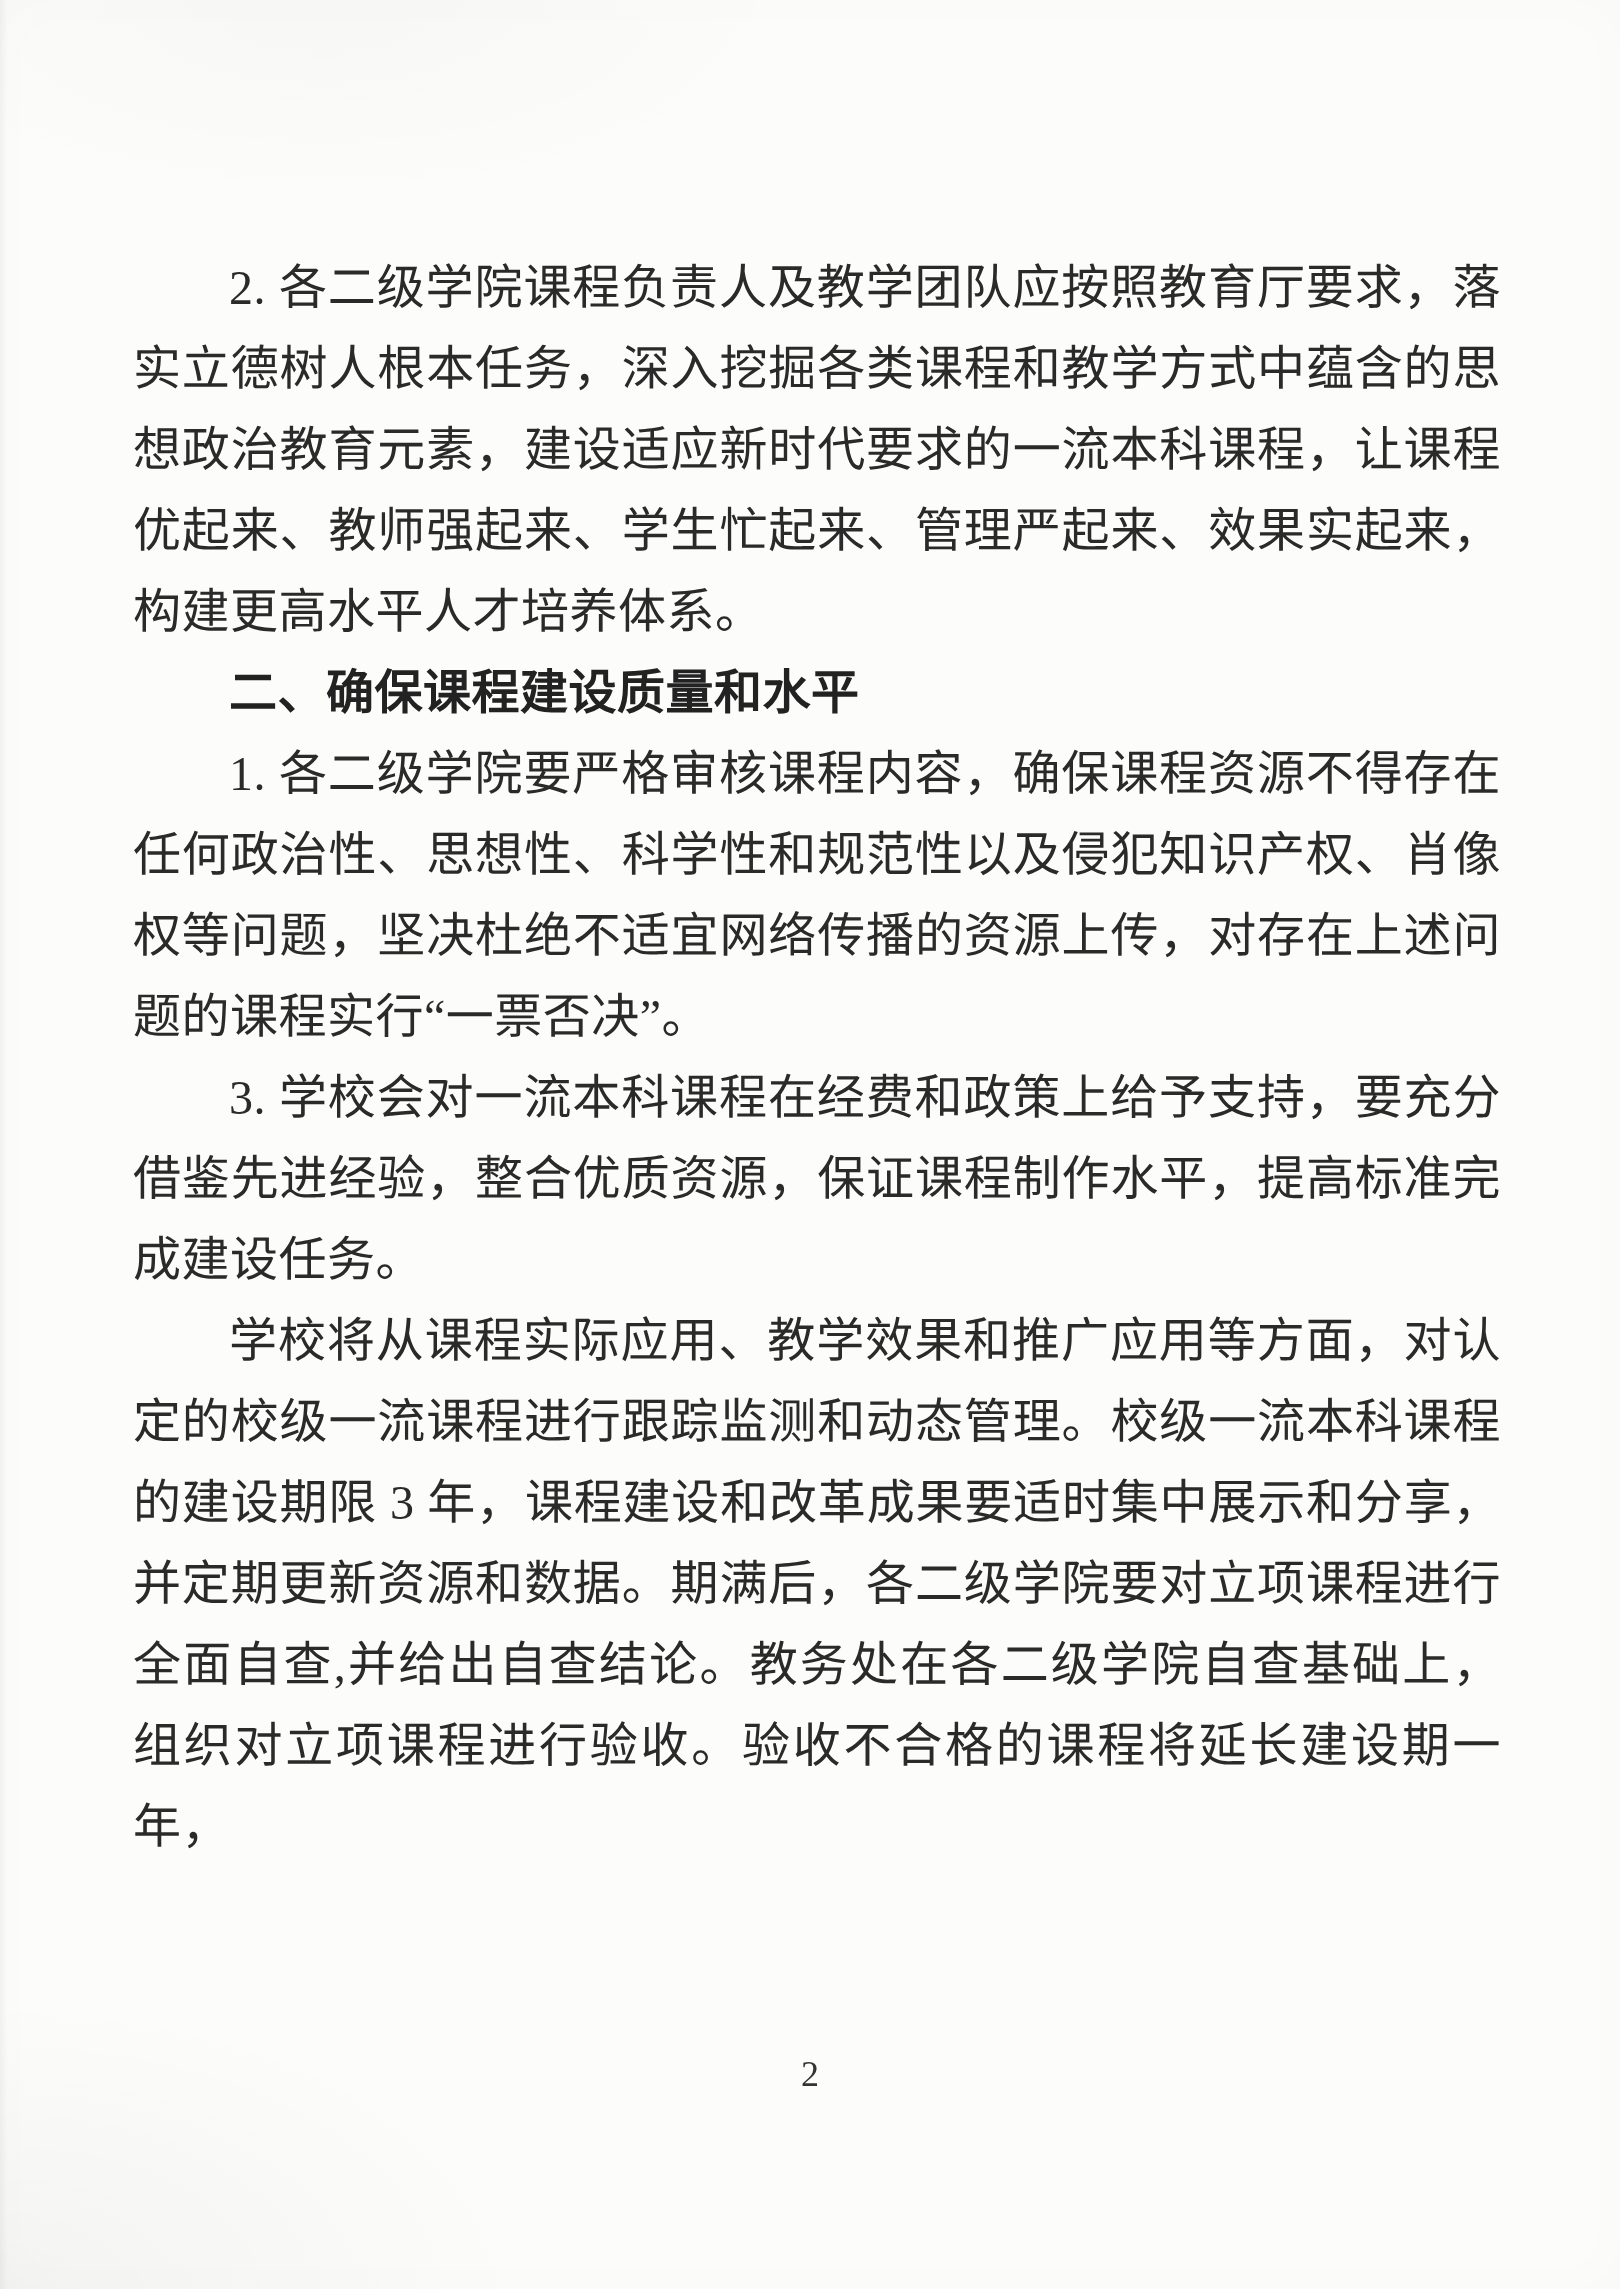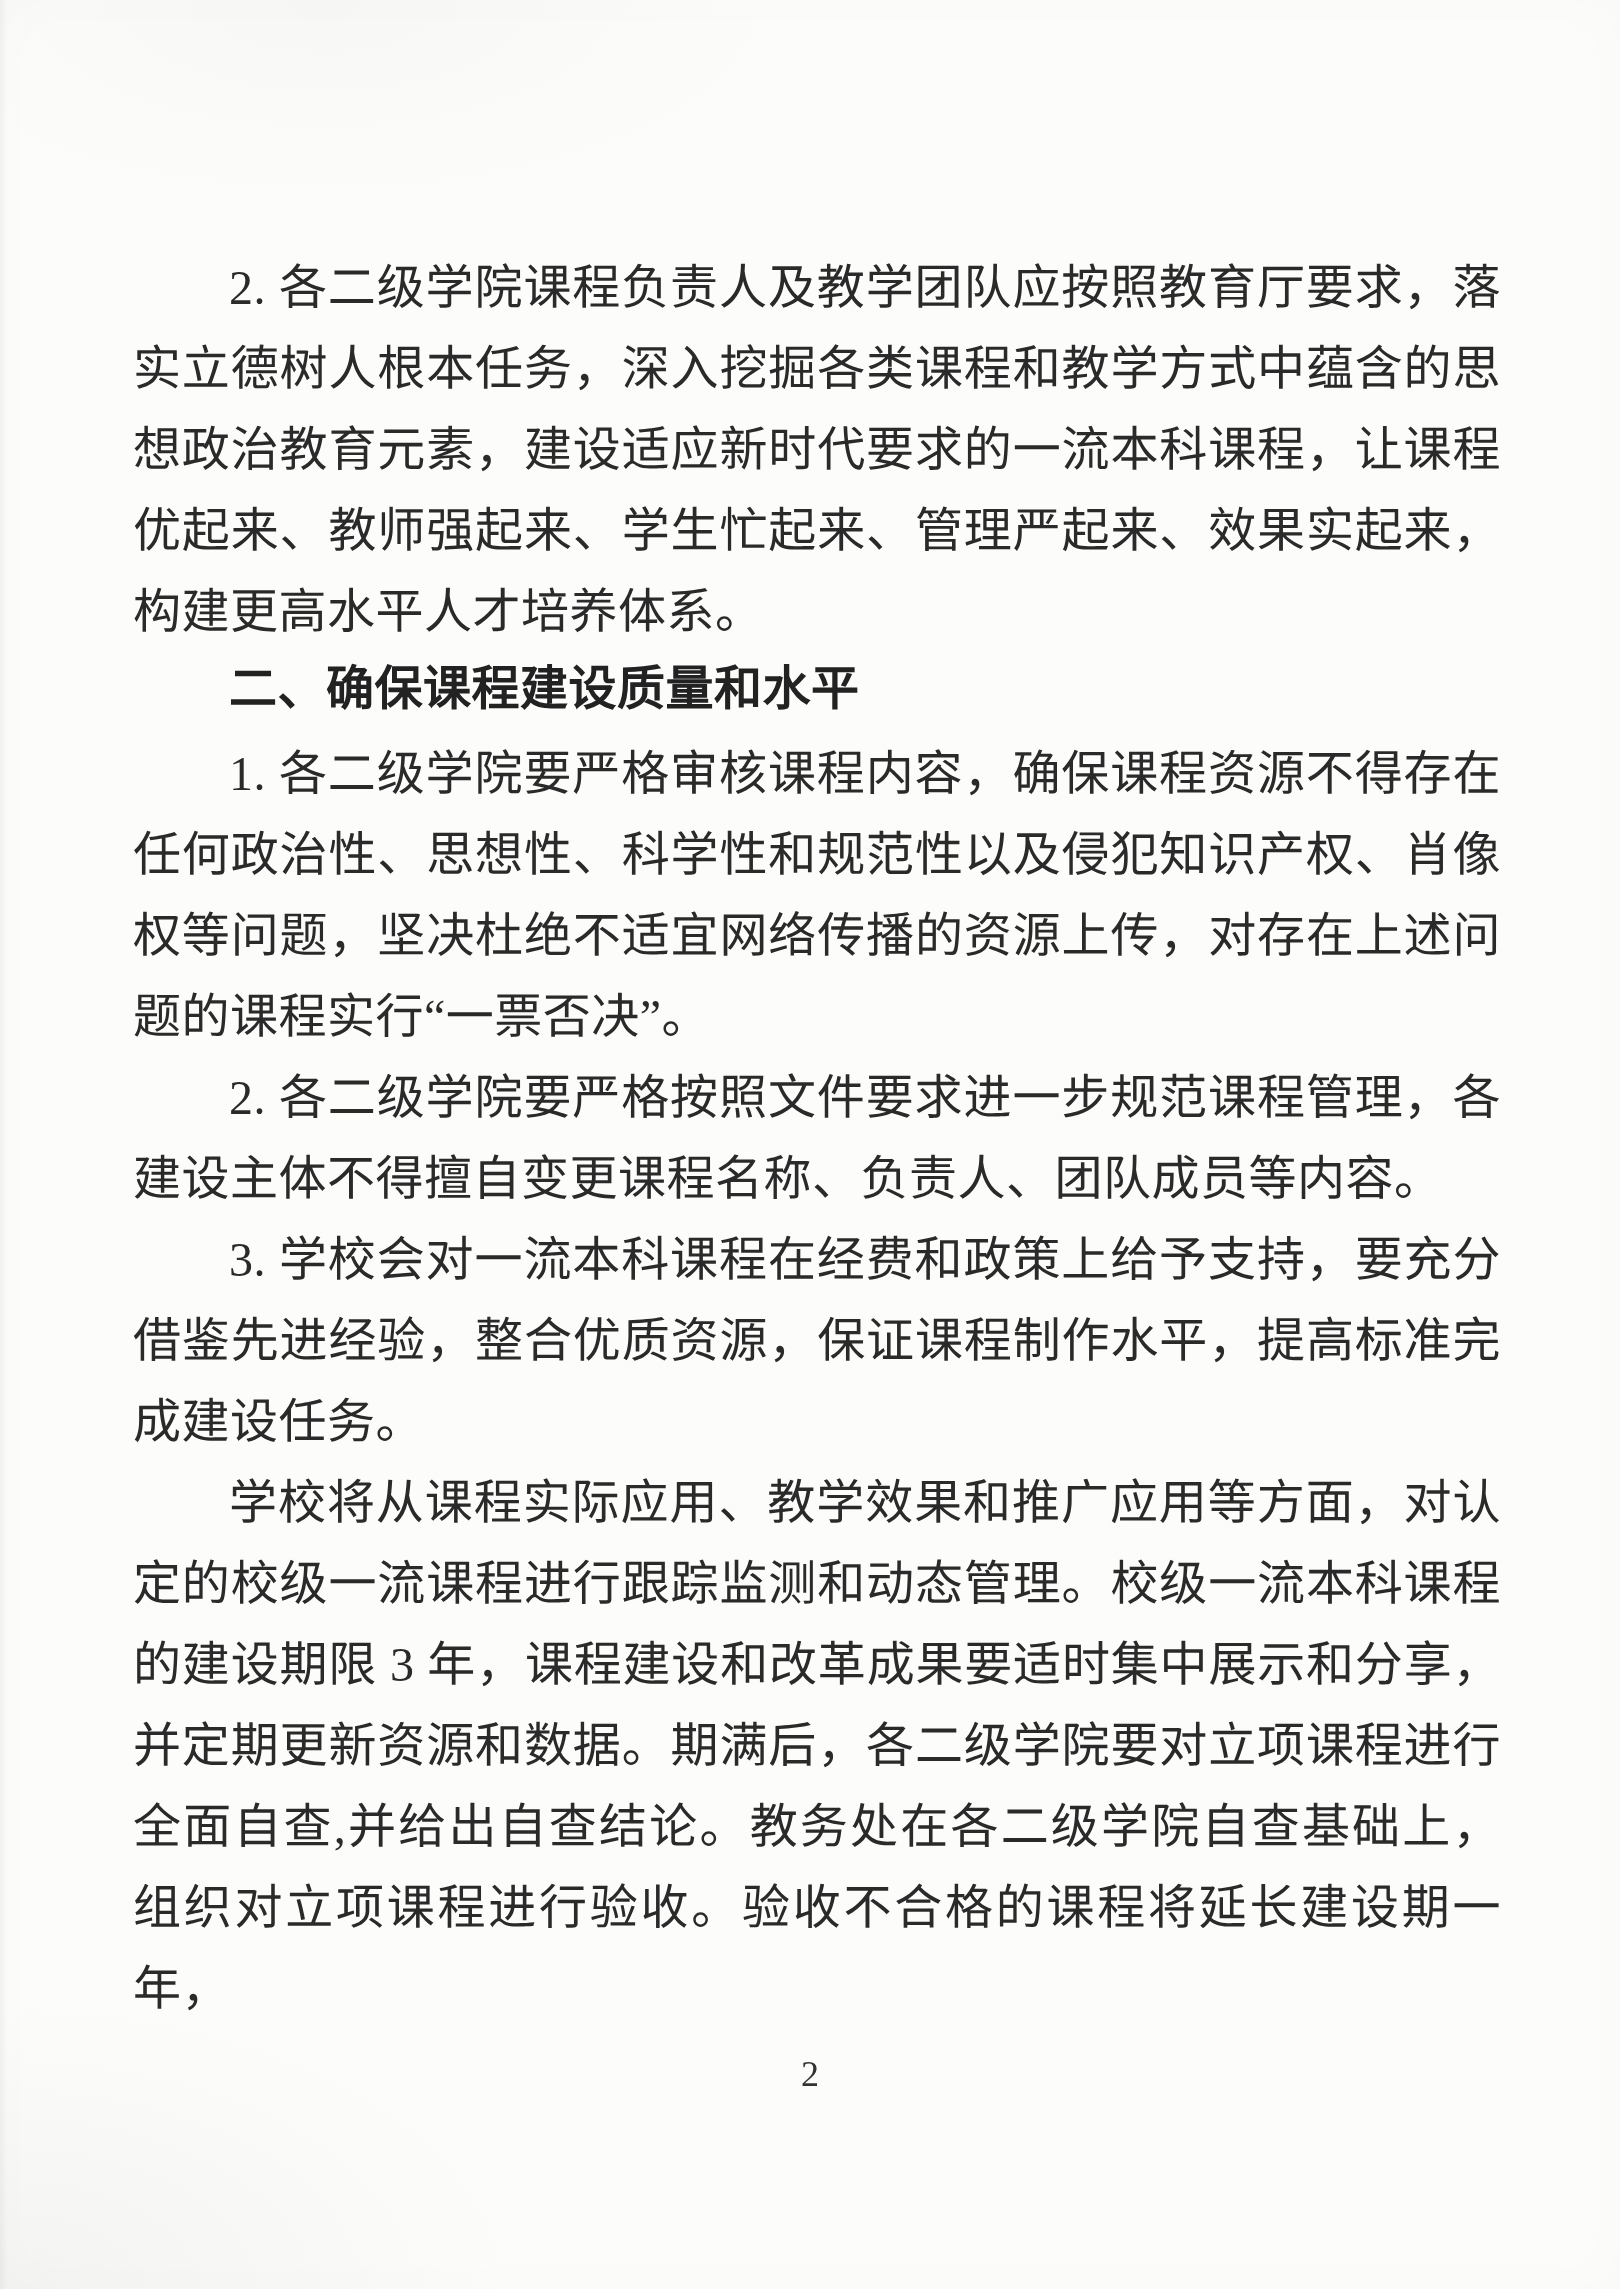--- a/index.html
+++ b/index.html
@@ -38,21 +38,20 @@
     text-align: justify;
     text-justify: inter-character;
     letter-spacing: 0.5px;
     font-weight: 400;
     -webkit-font-smoothing: antialiased;
   }
   .text-block h2 {
     font-weight: 700;
     text-align: left;
     color: #222;
-    font-family: Liberation Mono, monospace;
   }
   .page-number {
     position: absolute;
     top: 2045px;
     left: 0;
     width: 1620px;
     text-align: center;
     font-size: 36px;
     line-height: 59px;
     color: #333;
@@ -60,20 +59,19 @@
   }
 </style>
 </head>
 <body>
 
 <div class="page">
   <div class="text-block">
     <p>2. 各二级学院课程负责人及教学团队应按照教育厅要求，落实立德树人根本任务，深入挖掘各类课程和教学方式中蕴含的思想政治教育元素，建设适应新时代要求的一流本科课程，让课程优起来、教师强起来、学生忙起来、管理严起来、效果实起来，构建更高水平人才培养体系。</p>
     <h2>二、确保课程建设质量和水平</h2>
     <p>1. 各二级学院要严格审核课程内容，确保课程资源不得存在任何政治性、思想性、科学性和规范性以及侵犯知识产权、肖像权等问题，坚决杜绝不适宜网络传播的资源上传，对存在上述问题的课程实行“一票否决”。</p>
-    <p>2. 各二级学院要严格按照文件要求进一步规范课程管理，各建设主体不得擅自变更课程名称、负责人、团队成员等内容。</p>
     <p>3. 学校会对一流本科课程在经费和政策上给予支持，要充分借鉴先进经验，整合优质资源，保证课程制作水平，提高标准完成建设任务。</p>
     <p>学校将从课程实际应用、教学效果和推广应用等方面，对认定的校级一流课程进行跟踪监测和动态管理。校级一流本科课程的建设期限 3 年，课程建设和改革成果要适时集中展示和分享，并定期更新资源和数据。期满后，各二级学院要对立项课程进行全面自查,并给出自查结论。教务处在各二级学院自查基础上，组织对立项课程进行验收。验收不合格的课程将延长建设期一年，</p>
   </div>
 
   <div class="page-number">2</div>
 </div>
 
 
 </body></html>

